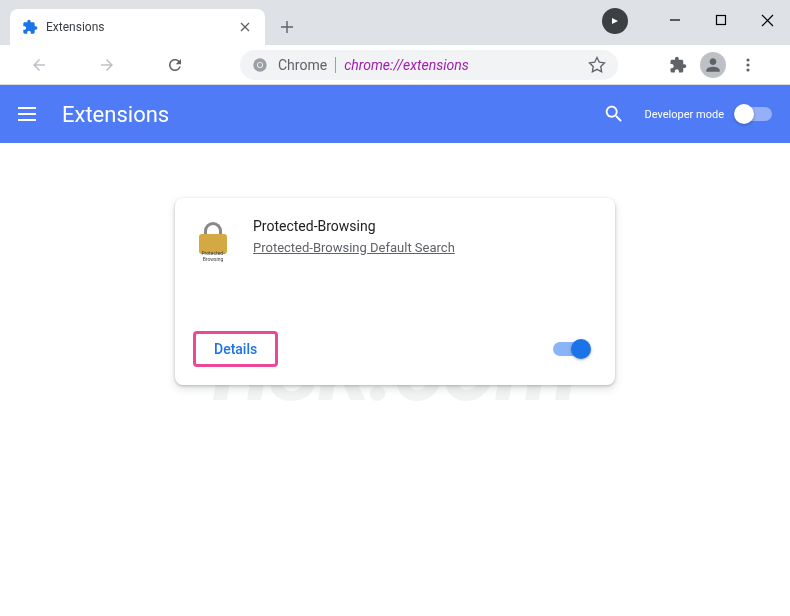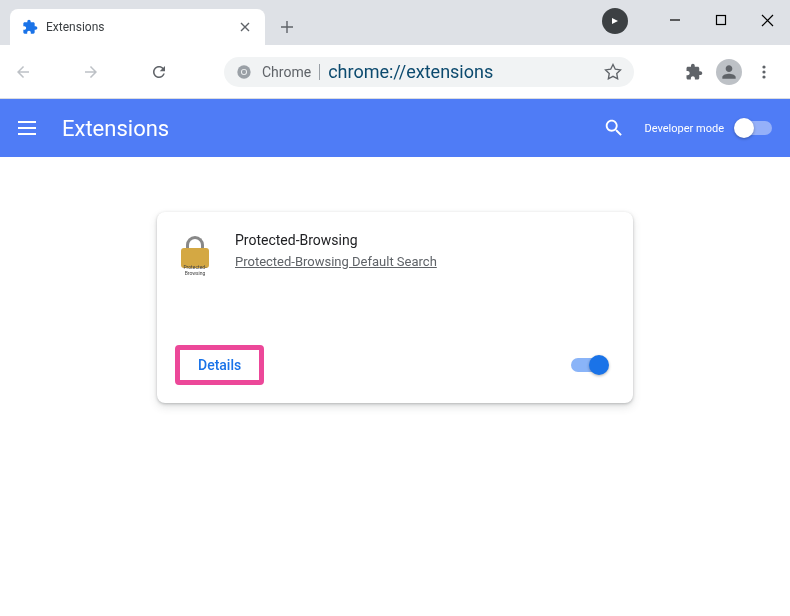--- a/index.html
+++ b/index.html
@@ -106,25 +106,25 @@
     }
     .win-btn {
       width: 46px;
       display: flex;
       align-items: center;
       justify-content: center;
       color: #000;
     }
     
     .toolbar {
-      height: 54px;
-      background: #fff;
-      display: flex;
-      align-items: center;
-      padding: 0 8px;
+      height: 40px;
+      background: #fff;
+      display: flex;
+      align-items: center;
+      padding: 0 24px;
       border-bottom: 1px solid #dadce0;
       position: relative;
       z-index: 2;
       gap: 38px;
     }
     .nav-btn {
       width: 30px;
       height: 30px;
       display: flex;
       align-items: center;
@@ -156,23 +156,24 @@
       color: #5f6368;
       margin-right: 8px;
     }
     .omni-divider {
       width: 1px;
       height: 16px;
       background: #9aa0a6;
       margin-right: 8px;
     }
     .omni-url {
-      font-size: 18px;
-      color: #0c4a6e;
+      font-size: 14px;
+      color: #a21caf;
       flex: 1;
+      font-style: italic;
     }
     .omni-star {
       color: #5f6368;
     }
     .toolbar-right {
       display: flex;
       align-items: center;
       gap: 8px;
       padding-right: 4px;
     }
@@ -248,21 +249,21 @@
       left: -2px;
       box-shadow: 0 1px 3px rgba(0,0,0,0.3);
     }
     
     .content {
       padding: 55px 20px;
       position: relative;
       z-index: 1;
     }
     .card {
-      width: 476px;
+      width: 440px;
       margin: 0 auto;
       background: #fff;
       border-radius: 8px;
       box-shadow: 0 1px 3px rgba(60,64,67,0.3), 0 4px 8px rgba(60,64,67,0.15);
       padding: 20px 18px 18px 18px;
       position: relative;
     }
     .card-top {
       display: flex;
       gap: 20px;
@@ -317,21 +318,21 @@
       text-decoration: underline;
     }
     .card-bottom {
       display: flex;
       align-items: center;
       margin-top: 18px;
       gap: 10px;
     }
     .card-btn {
       padding: 7px 18px;
-      border: 5px solid #ec4899;
+      border: 3px solid #ec4899;
       background: #fff;
       border-radius: 4px;
       font-size: 14px;
       color: #1a73e8;
       cursor: pointer;
       font-weight: 500;
     }
     .spacer { flex: 1; }
     .toggle-blue {
       width: 36px;

